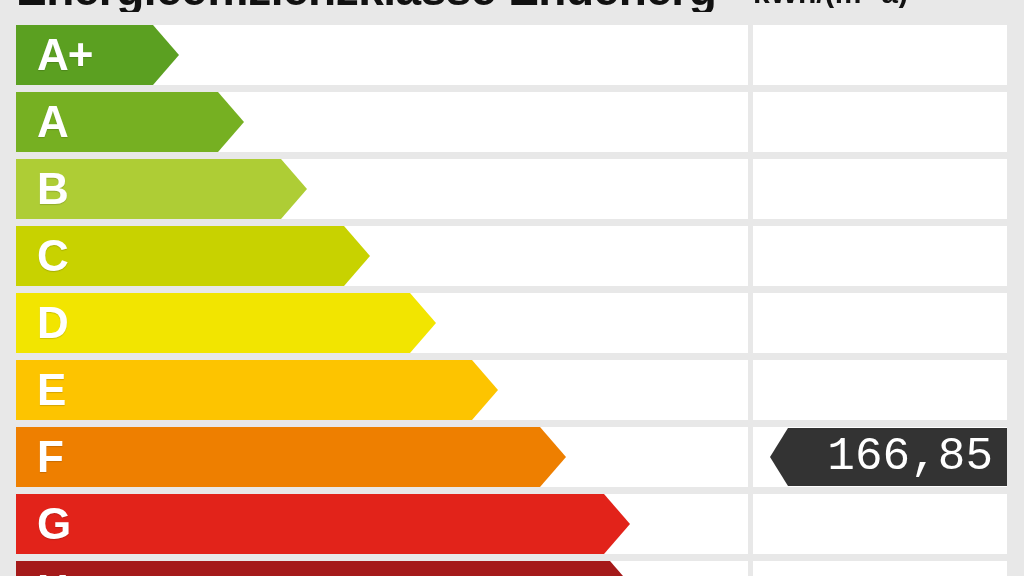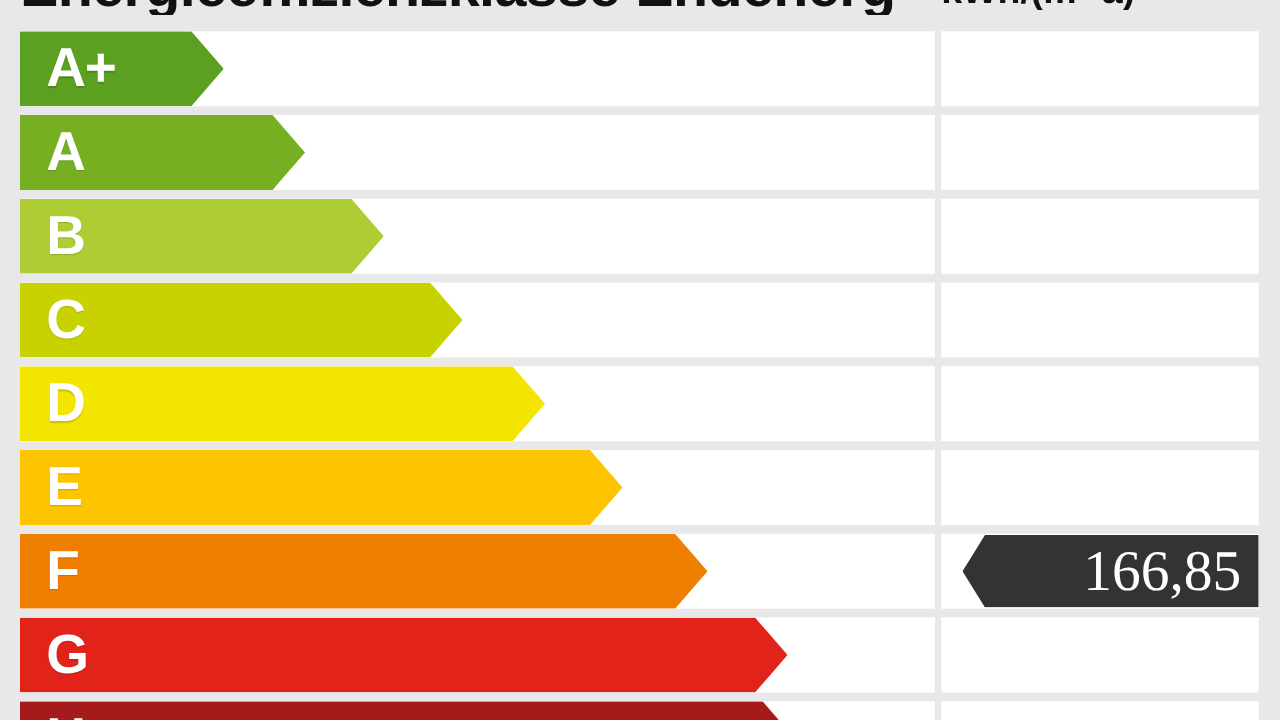--- a/index.html
+++ b/index.html
@@ -61,21 +61,21 @@
   
   .badge{
     position:absolute;height:58px;
     background:#333333;
     display:flex;align-items:center;justify-content:flex-end;
   }
   .badge .badge-text{
     color:#ffffff;font-size:46px;font-weight:400;
     line-height:46px;padding-right:14px;
     letter-spacing:0px;white-space:nowrap;
-    font-family:Liberation Serif, serif;
+    font-family:Liberation Mono, monospace;
   }
 </style>
 </head>
 <body>
 
 <div class="chart">
 
   <div class="header">
     <div class="h-left">Energieeffizienzklasse Endenergie</div>
     <div class="h-right">kWh/(m²·a)</div>

